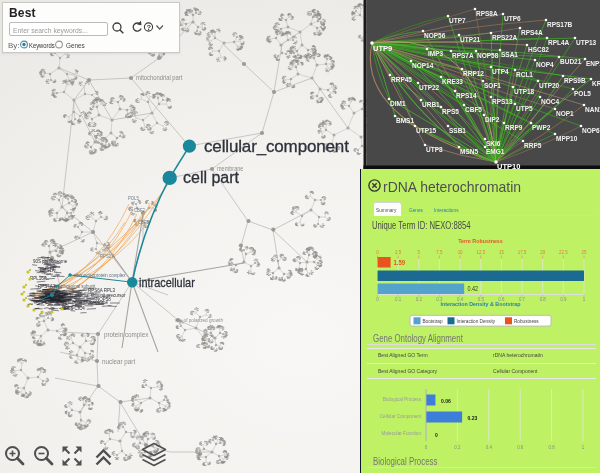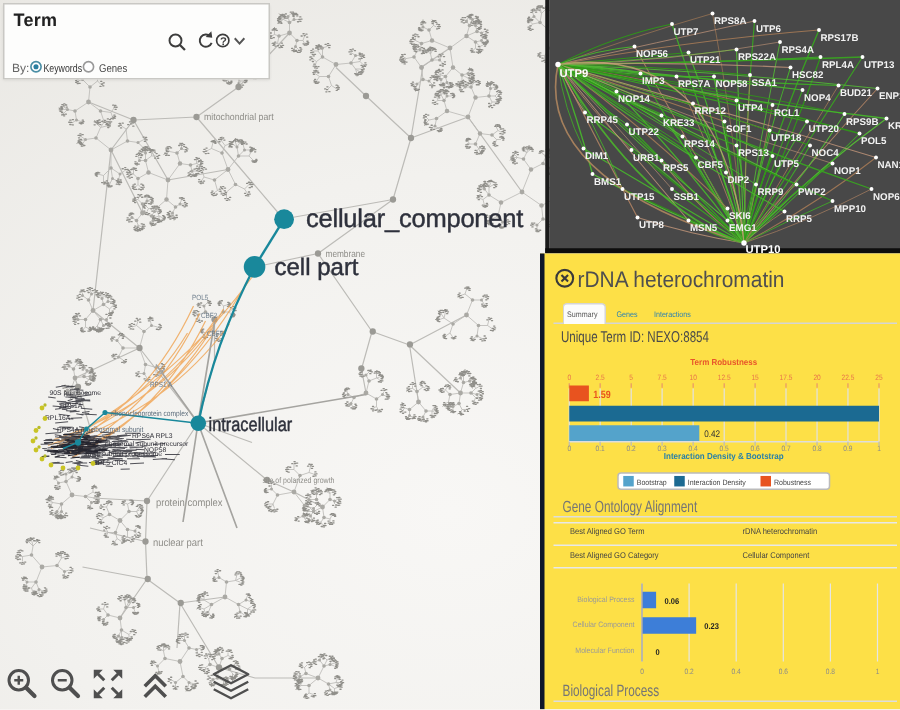--- a/index.html
+++ b/index.html
@@ -424,21 +424,24 @@
 <path d="M96.5 464.5L103.5 457.5L110.5 464.5"></path>
 </g>
 <g stroke="#4f4f4f" stroke-width="1.6" fill="none" stroke-linejoin="round">
 <path d="M154 443.5L165.5 449.5L154 455.5L142.5 449.5Z"></path>
 <path d="M142.5 454.5L154 460.5L165.5 454.5"></path>
 <path d="M142.5 459.5L154 465.5L165.5 459.5"></path>
 </g>
 </svg>
 
 <div class="abs" style="left:2px;top:2px;width:178px;height:51px;background:#fdfdfc;border:1px solid #c9c8c4;box-shadow:0 1px 2px rgba(0,0,0,0.07)">
-  <div class="abs" style="left:6px;top:3px;font-size:12px;font-weight:bold;color:#222;letter-spacing:0.2px">Term</div>
+  <div class="abs" style="left:6px;top:3px;font-size:12px;font-weight:bold;color:#222;letter-spacing:0.2px">Best</div>
+  <div class="abs" style="left:6px;top:19px;width:99px;height:14px;border:1px solid #bbb;border-radius:2px;background:#fff">
+    <div class="abs cx" style="left:3px;top:3px;font-size:8px;color:#9a9a9a;transform:scaleX(0.85)">Enter search keywords...</div>
+  </div>
   <svg class="abs" style="left:108px;top:17px" width="70" height="18" fill="none">
     <circle cx="6" cy="7" r="4" stroke="#3d3d3d" stroke-width="1.3"></circle>
     <path d="M8.8 9.8L12.3 13.3" stroke="#3d3d3d" stroke-width="1.5"></path>
     <path d="M29.2 4.2A4.1 4.1 0 1 0 30.1 8.6" stroke="#3d3d3d" stroke-width="1.3"></path>
     <path d="M29.9 0.8l0.6 4.4l-4.4 -0.6z" fill="#3d3d3d"></path>
     <circle cx="37.5" cy="7" r="4.1" stroke="#3d3d3d" stroke-width="1.1"></circle>
     <text x="35.6" y="9.8" font-size="7.5" fill="#3d3d3d" font-weight="bold">?</text>
     <path d="M45.5 5.5l3.2 3.6l3.2 -3.6" stroke="#555" stroke-width="1.3"></path>
   </svg>
   <div class="abs" style="left:5px;top:38px;font-size:8px;color:#666">By:</div>
@@ -684,21 +687,21 @@
           <circle cx="163" cy="141" r="1.3" fill="#fff"></circle>
           <text x="164" y="148" fill="#f2f2f2">RRP5</text>
 <circle cx="12" cy="43" r="1.8" fill="#fff"></circle>
           <text x="13" y="51" fill="#fff" font-size="7.5">UTP9</text>
 <circle cx="136" cy="162" r="1.8" fill="#fff"></circle>
           <text x="137" y="168.5" fill="#fff" font-size="7.5">UTP10</text>
 </g>
 </svg>
 </div>
 
-<div class="abs" style="left:360px;top:169px;width:240px;height:304px;background:#fde047;border-left:3px solid #0f172a">
+<div class="abs" style="left:360px;top:169px;width:240px;height:304px;background:#bef264;border-left:1px solid #0f172a">
   <svg class="abs" style="left:6.5px;top:10px" width="14" height="14" fill="none">
     <circle cx="6.5" cy="6.5" r="5.6" stroke="#3a3a3a" stroke-width="1.4"></circle>
     <path d="M4.3 4.3L8.7 8.7M8.7 4.3L4.3 8.7" stroke="#3a3a3a" stroke-width="1.4"></path>
   </svg>
   <div class="abs cx" style="left:22px;top:8.5px;font-size:15px;color:#4f4f4f;transform:scaleX(0.93)">rDNA heterochromatin</div>
   <div class="abs" style="left:6px;top:46px;width:229px;border-top:1px solid #d5d5d5"></div>
   <div class="abs" style="left:11.5px;top:32.5px;width:29px;height:14.5px;background:#fcfcfb;border:1px solid #d5d5d5;border-bottom:none;border-radius:3px 3px 0 0"></div>
   <div class="abs cx" style="left:14.5px;top:37.5px;font-size:5.4px;color:#555;transform:scaleX(0.88)">Summary</div>
   <div class="abs cx" style="left:48px;top:37.5px;font-size:5.4px;color:#2980b3;transform:scaleX(0.88)">Genes</div>
   <div class="abs cx" style="left:72.5px;top:37.5px;font-size:5.4px;color:#2980b3;transform:scaleX(0.88)">Interactions</div>

